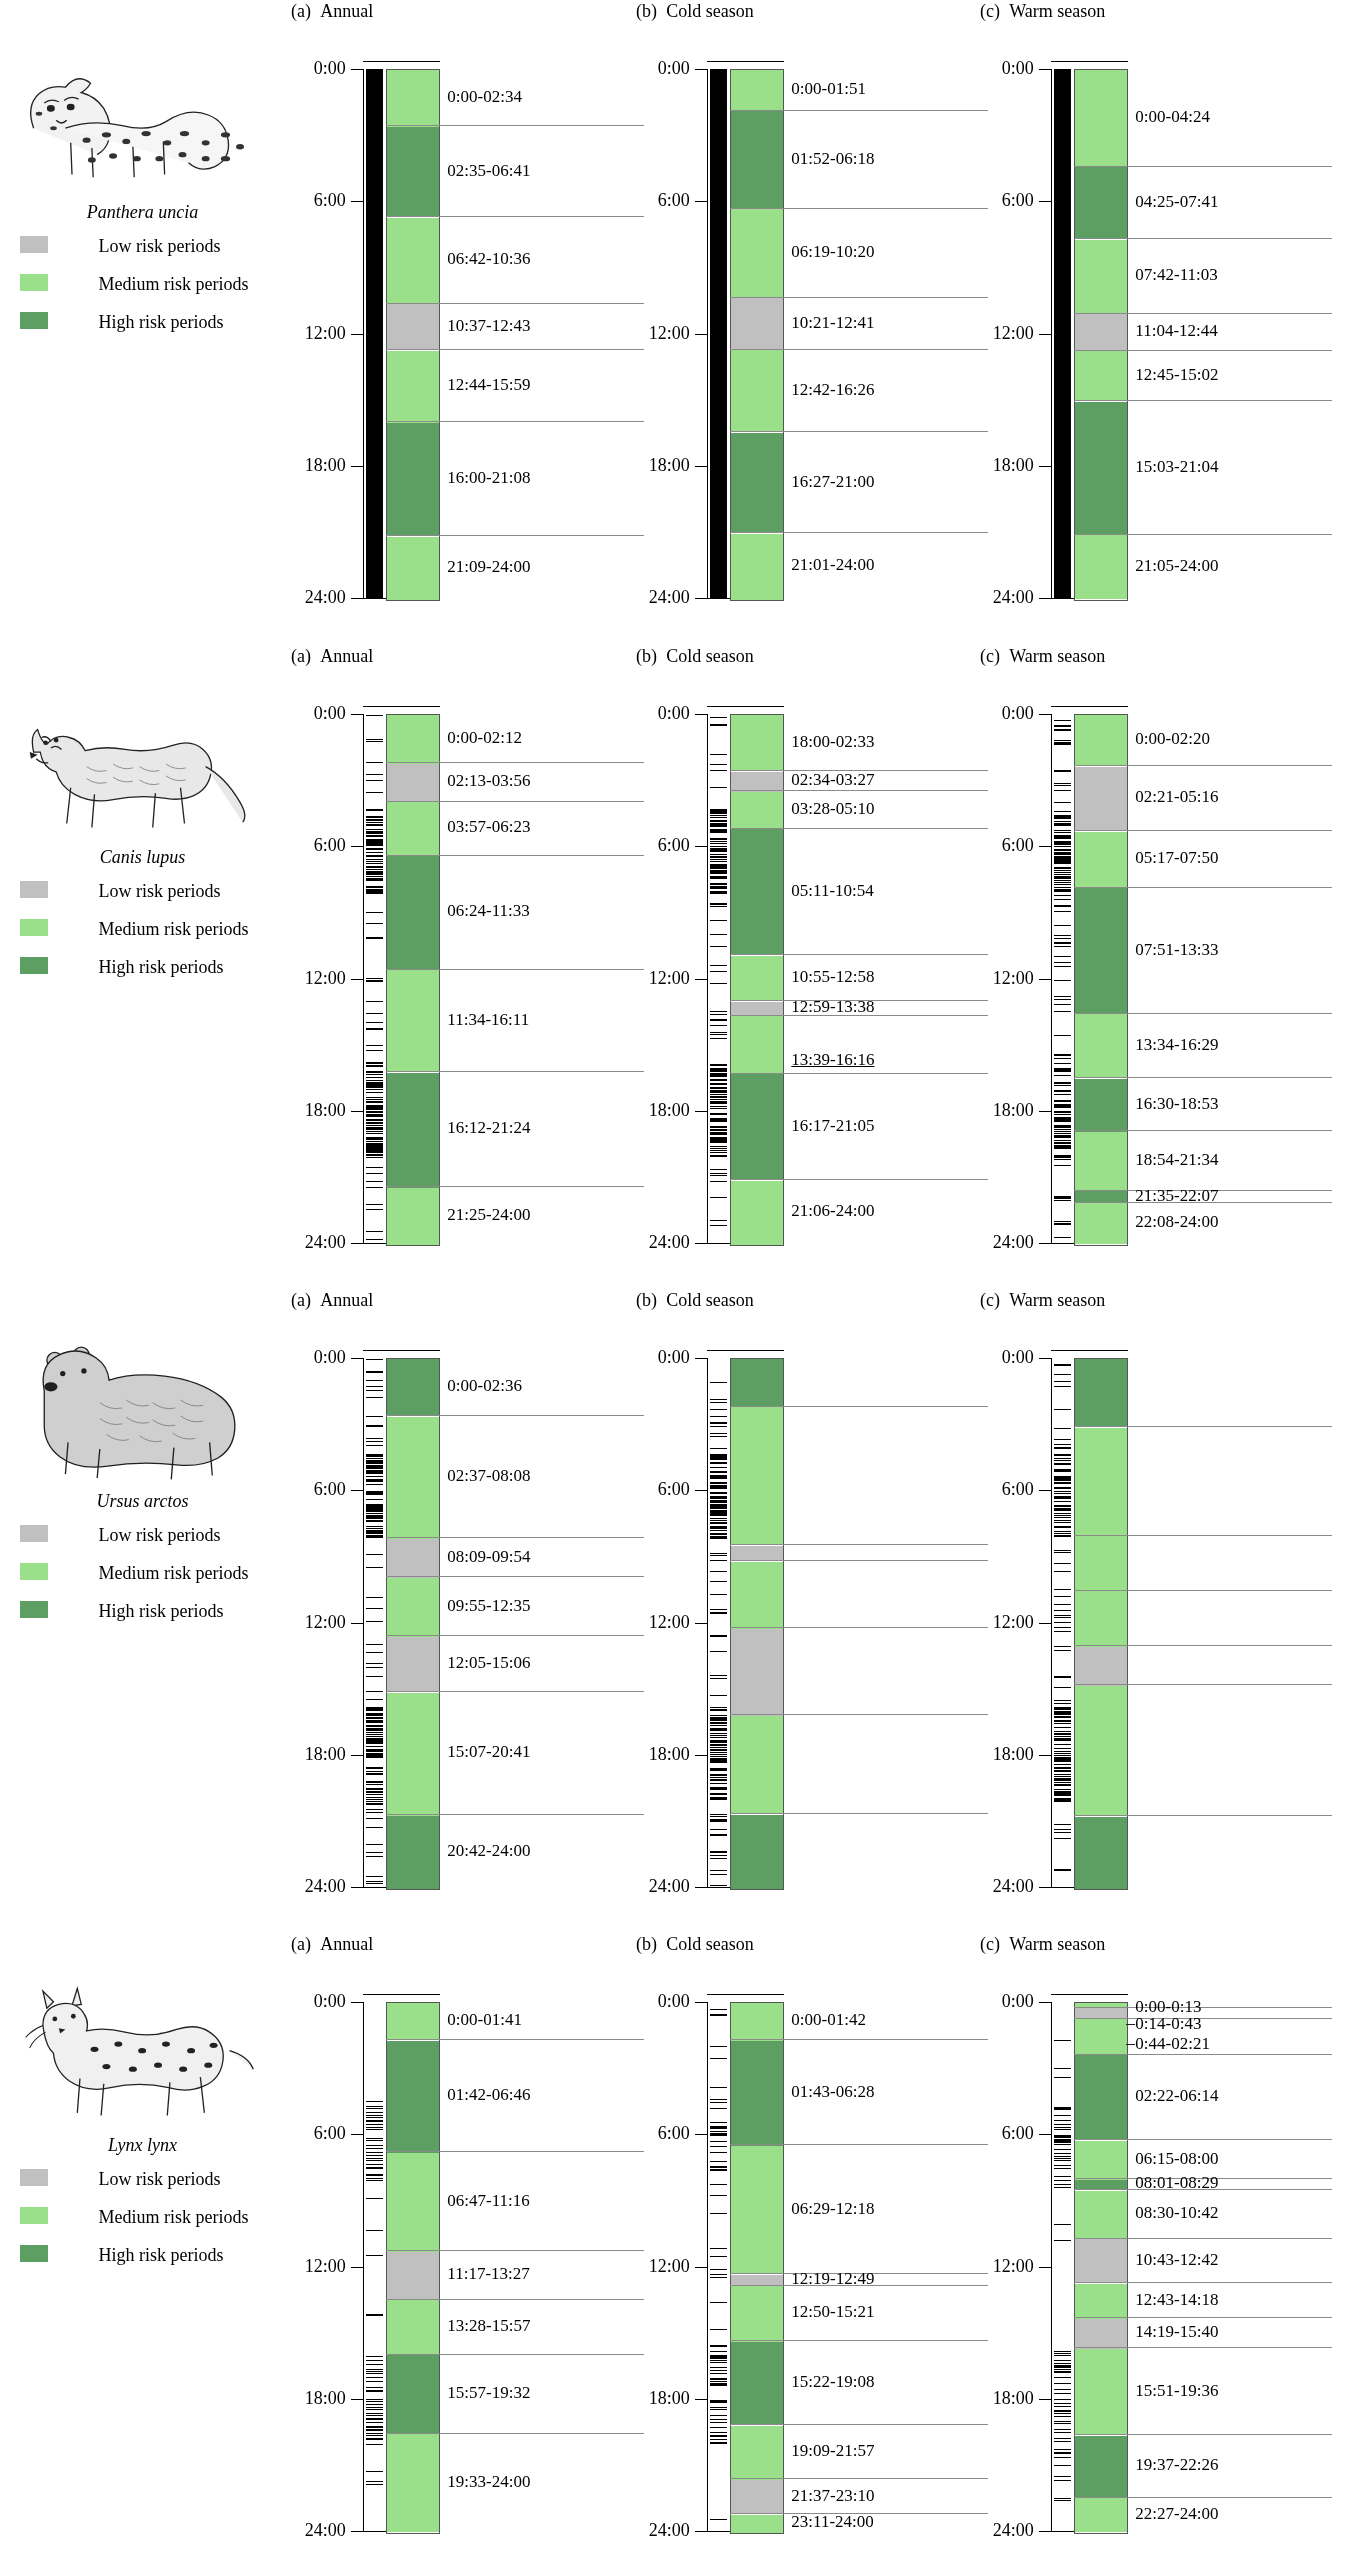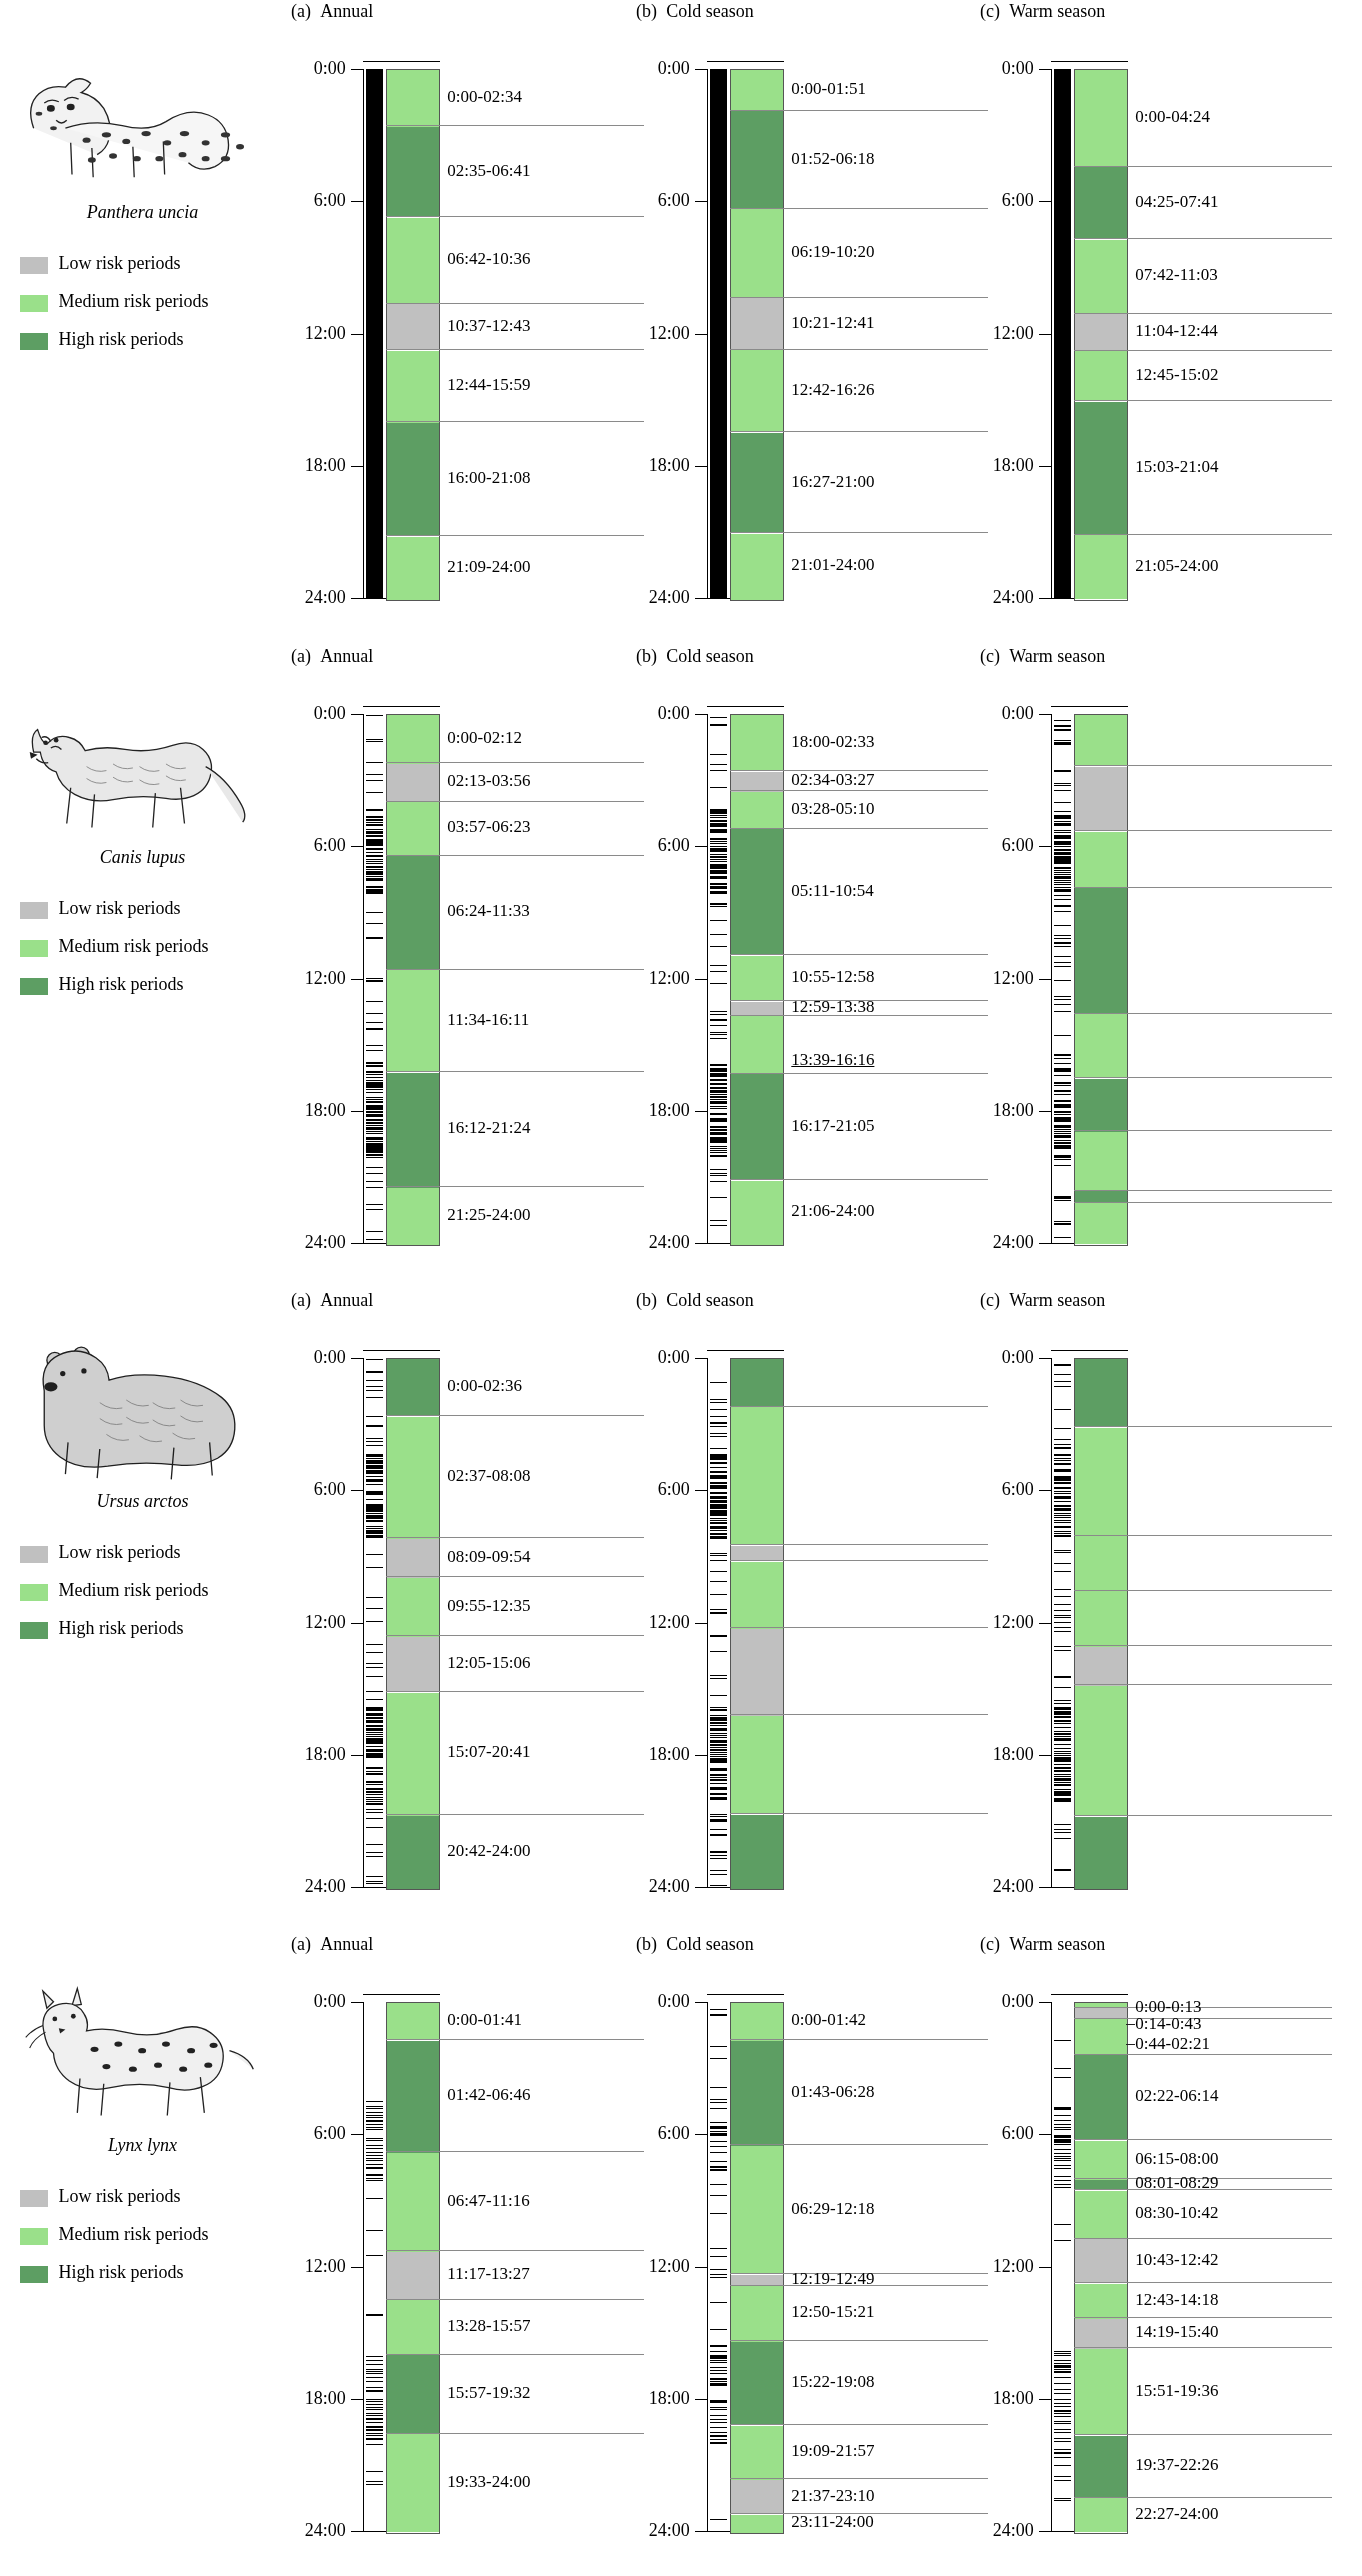--- a/index.html
+++ b/index.html
@@ -62,22 +62,23 @@
     font-size: 18px;
     font-family: "Liberation Serif", serif;
   }
   .legend {
     position: absolute;
     left: 20px;
     width: 265px;
   }
   .legend-row {
     display: flex;
-    align-items: flex-end;
+    align-items: flex-start;
     height: 38px;
+    gap: 40px;
   }
   .legend-swatch {
     width: 28px;
     height: 17px;
     margin-right: 10.6px;
     flex: none;
   }
   .legend-label {
     font-size: 18px;
     font-family: "Liberation Serif", serif;
@@ -1125,20 +1126,31 @@
           <div class="seg" style="top: 488px; height: 41px; background: rgb(154, 224, 138);"></div>
         </div>
         <div class="divider" style="top: 91px; width: 258px;"></div>
         <div class="divider" style="top: 156px; width: 258px;"></div>
         <div class="divider" style="top: 213px; width: 258px;"></div>
         <div class="divider" style="top: 339px; width: 258px;"></div>
         <div class="divider" style="top: 403px; width: 258px;"></div>
         <div class="divider" style="top: 456px; width: 258px;"></div>
         <div class="divider" style="top: 516px; width: 258px;"></div>
         <div class="divider" style="top: 528px; width: 258px;"></div>
+        <div class="label-col">
+          <div class="seg-label" style="top: 15px;">0:00-02:20</div>
+          <div class="seg-label" style="top: 73px;">02:21-05:16</div>
+          <div class="seg-label" style="top: 134px;">05:17-07:50</div>
+          <div class="seg-label" style="top: 226px;">07:51-13:33</div>
+          <div class="seg-label" style="top: 321px;">13:34-16:29</div>
+          <div class="seg-label" style="top: 380px;">16:30-18:53</div>
+          <div class="seg-label" style="top: 436px;">18:54-21:34</div>
+          <div class="seg-label" style="top: 472px;">21:35-22:07</div>
+          <div class="seg-label" style="top: 498px;">22:08-24:00</div>
+        </div>
       </div>
     </div>
     <div class="species-block">
       <div class="panel-titles">
         <div class="panel-title" style="left: 291px; top: 1.3px;"><span class="ptag">(a)</span><span>Annual</span></div>
         <div class="panel-title" style="left: 636px; top: 1.3px;"><span class="ptag">(b)</span><span>Cold season</span></div>
         <div class="panel-title" style="left: 980px; top: 1.3px;"><span class="ptag">(c)</span><span>Warm season</span></div>
       </div>
       <div class="left-col">
         <div class="animal-art">

